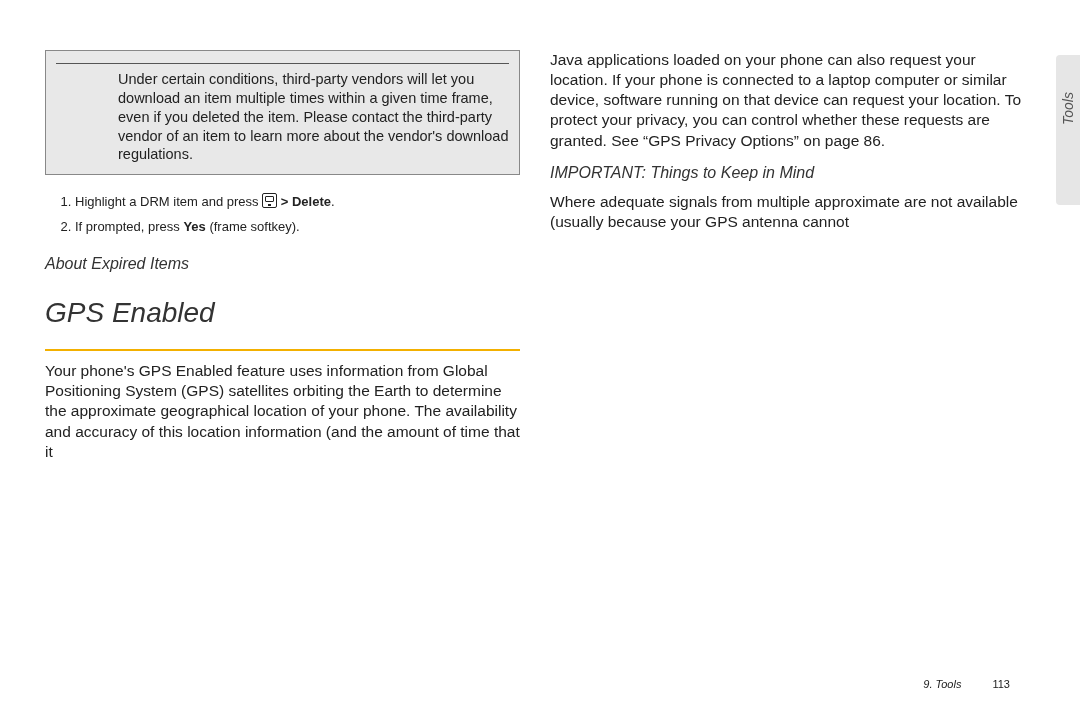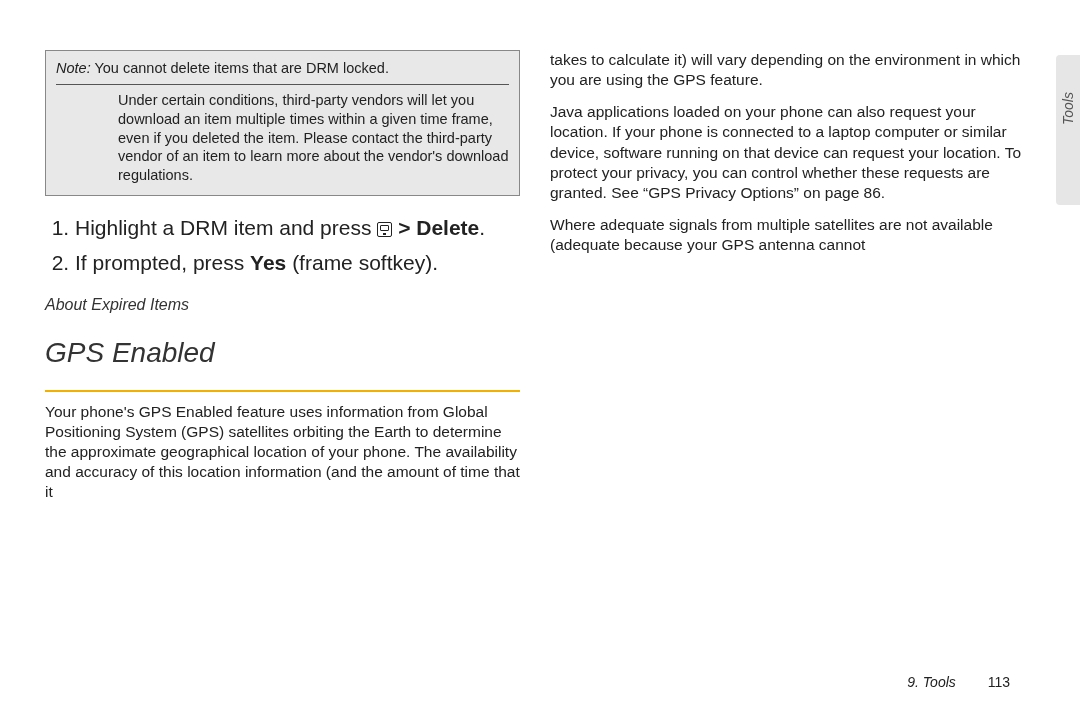--- a/index.html
+++ b/index.html
@@ -49,21 +49,21 @@
   }
   .note-box .note-body {
     padding-left: 62px;
   }
   ol.steps {
     margin: 0 0 18px 0;
     padding-left: 30px;
   }
   ol.steps li {
     margin-bottom: 8px;
-    font-size: 21px;
+    font-size: 13px;
   }
   .icon-button {
     display: inline-block;
     width: 13px;
     height: 13px;
     border: 1.5px solid #222;
     border-radius: 2px;
     position: relative;
     vertical-align: -2px;
     background: #fff;
@@ -120,41 +120,37 @@
     transform-origin: left top;
     font-style: italic;
     font-size: 14px;
     white-space: nowrap;
     color: #555;
   }
   .footer {
     position: absolute;
     bottom: 30px;
     right: 70px;
-    font-size: 14px;
+    font-size: 11px;
   }
   .footer .chap {
     font-style: italic;
     margin-right: 28px;
   }
 </style>
 </head>
 <body>
 
 <div class="page">
 
   <div class="columns">
 
     <div class="col">
 
       <div class="note-box">
-        <div class="note-header">
-          <span class="note-label">Note:</span>
-          <span>You cannot delete items that are DRM locked.</span>
-        </div>
         <hr>
         <div class="note-body">Under certain conditions, third-party vendors will let you download an item multiple times within a given time frame, even if you deleted the item. Please contact the third-party vendor of an item to learn more about the vendor's download regulations.</div>
       </div>
 
       <ol class="steps">
         <li>
           <span>Highlight a DRM item and press </span><span class="icon-button"></span><span class="bold"> &gt; </span><span class="bold">Delete</span><span>.</span>
         </li>
         <li>
           <span>If prompted, press </span><span class="bold">Yes</span><span> (frame softkey).</span>
@@ -163,24 +159,24 @@
 
       <h2 class="subhead">About Expired Items</h2>
 
       <h1 class="mainhead">GPS Enabled</h1>
       <div class="rule"></div>
       <p>Your phone's GPS Enabled feature uses information from Global Positioning System (GPS) satellites orbiting the Earth to determine the approximate geographical location of your phone. The availability and accuracy of this location information (and the amount of time that it</p>
 
     </div>
 
     <div class="col">
-      <p>takes to calculate it) will vary depending on the environment in which you are using the GPS feature.</p>
       <p>Java applications loaded on your phone can also request your location. If your phone is connected to a laptop computer or similar device, software running on that device can request your location. To protect your privacy, you can control whether these requests are granted. See “GPS Privacy Options” on page 86.</p>
 
-      <p>Where adequate signals from multiple satellites are not available (adequate because your GPS antenna cannot</p>
+      <h2 class="subhead">IMPORTANT: Things to Keep in Mind</h2>
+      <p>Where adequate signals from multiple approximate are not available (usually because your GPS antenna cannot</p>
     </div>
 
   </div>
 
   <div class="side-tab">
     <span class="txt">Tools</span>
   </div>
 
   <div class="footer">
     <span class="chap">9. Tools</span>

